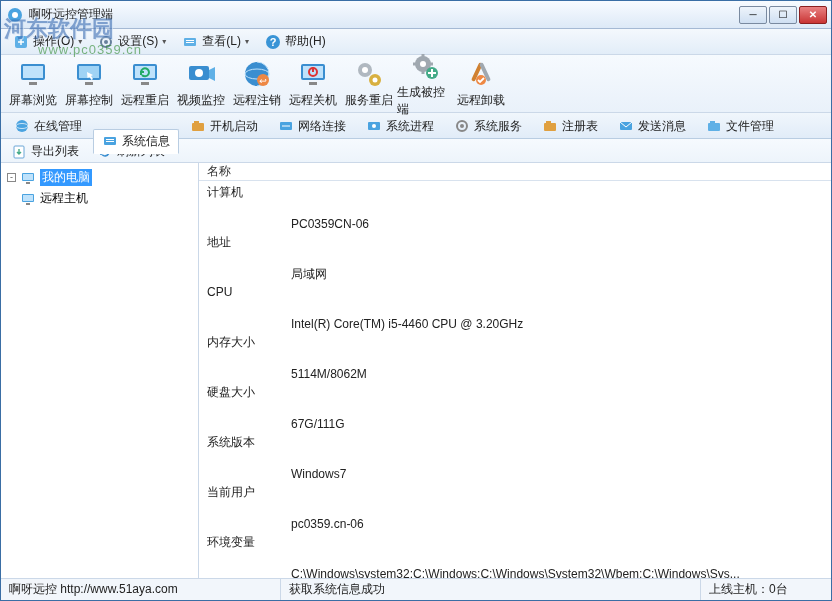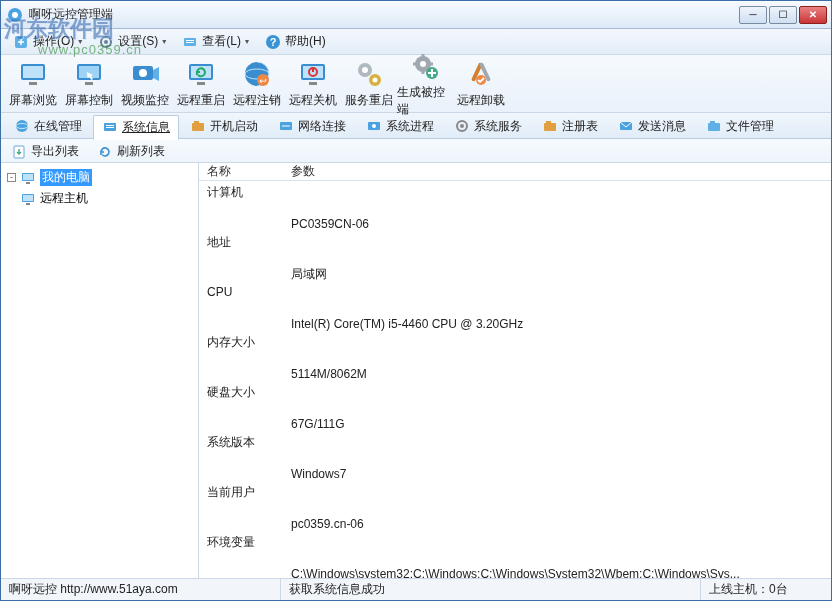--- a/index.html
+++ b/index.html
@@ -13,21 +13,21 @@
     .win-btn.close { background: linear-gradient(to bottom,#e98282,#c93434); border-color:#8b1f1f; color:#fff; font-weight:bold; }
     .menubar { height: 26px; background: linear-gradient(to bottom,#f4f8fd,#e2edf8); display: flex; align-items: center; padding: 0 6px; border-bottom: 1px solid #cbd8e8; gap: 4px; position: relative; }
     .menu-item { display: flex; align-items: center; gap: 4px; padding: 2px 6px; font-size: 12px; color: #222; }
     .menu-item .mi-icon { width: 16px; height: 16px; }
     .menu-item .dd { font-size: 8px; color: #555; }
     .toolbar { height: 58px; background: linear-gradient(to bottom,#f6fafe,#e9f1fa); display: flex; align-items: center; padding: 2px 4px; border-bottom: 1px solid #cbd8e8; gap: 0; position: relative; }
     .tool-btn { width: 56px; display: flex; flex-direction: column; align-items: center; justify-content: center; gap: 2px; padding: 2px 0; font-size: 12px; color: #222; }
     .tool-btn .ti { width: 32px; height: 32px; display:flex; align-items:center; justify-content:center; }
     .tabs { height: 26px; background: linear-gradient(to bottom,#f0f6fc,#e1ecf8); display: flex; align-items: center; padding: 2px 4px 0 4px; gap: 2px; border-bottom: 1px solid #b9cde2; }
     .tab { display: flex; align-items: flex-start; gap: 4px; padding: 3px 8px; font-size: 12px; color: #222; border: 1px solid transparent; border-radius: 2px 2px 0 0; }
-    .tab.active { background: #fff; border-color: #b9cde2; border-bottom-color: #fff; position: relative; top: 1px; text-decoration: underline; }
+    .tab.active { background: #fff; border-color: #b9cde2; border-bottom-color: #fff; position: relative; top: 15px; }
     .tab .ti2 { width: 16px; height: 16px; }
     .subbar { height: 24px; background: linear-gradient(to bottom,#f6fafe,#edf4fb); display: flex; align-items: flex-end; padding: 0 6px; border-bottom: 1px solid #cbd8e8; gap: 10px; }
     .sub-btn { display: flex; align-items: center; gap: 4px; font-size: 12px; color: #222; padding: 2px 4px; }
     .main { flex: 1; display: flex; overflow: hidden; }
     .tree { width: 198px; border-right: 1px solid #cbd8e8; background: #fff; padding: 4px 2px; }
     .tree-item { display: flex; align-items: center; gap: 4px; padding: 2px 4px; font-size: 12px; margin-left: 14px; }
     .tree-item .toggle { width: 9px; height: 9px; border: 1px solid #888; font-size: 9px; line-height: 7px; text-align: center; color: #555; margin-left: -14px; }
     .tree-item.selected .label { background: #3399ff; color: #fff; padding: 0 2px; }
     .tree-item .ti3 { width: 16px; height: 16px; }
     .panel { flex: 1; display: flex; flex-direction: column; background: #fff; }
@@ -128,38 +128,38 @@
             <rect x="6" y="8" width="20" height="12" fill="#9fd3f5"></rect>
             <path d="M14 14l6 3-2 1 2 3-1.5 1-2-3-2 1z" fill="#fff"></path>
             <rect x="12" y="24" width="8" height="3" fill="#888"></rect>
           </svg>
         </div>
         <span>屏幕控制</span>
       </div>
       <div class="tool-btn">
         <div class="ti">
           <svg width="32" height="32" viewBox="0 0 32 32">
-            <rect x="4" y="8" width="20" height="14" rx="2" fill="#3a8ed0"></rect>
-            <path d="M24 12l6-3v14l-6-3z" fill="#5fb0e6"></path>
-            <circle cx="14" cy="15" r="4" fill="#fff"></circle>
-          </svg>
-        </div>
-        <span>视频监控</span>
-      </div>
-      <div class="tool-btn">
-        <div class="ti">
-          <svg width="32" height="32" viewBox="0 0 32 32">
             <rect x="4" y="6" width="24" height="16" rx="2" fill="#3a8ed0"></rect>
             <rect x="6" y="8" width="20" height="12" fill="#bfe2fb"></rect>
             <path d="M12 14a4 4 0 1 1 1 3" stroke="#2a6" stroke-width="2" fill="none"></path>
             <path d="M12 17v-3h3" stroke="#2a6" stroke-width="2" fill="none"></path>
             <rect x="12" y="24" width="8" height="3" fill="#888"></rect>
           </svg>
         </div>
         <span>远程重启</span>
+      </div>
+      <div class="tool-btn">
+        <div class="ti">
+          <svg width="32" height="32" viewBox="0 0 32 32">
+            <rect x="4" y="8" width="20" height="14" rx="2" fill="#3a8ed0"></rect>
+            <path d="M24 12l6-3v14l-6-3z" fill="#5fb0e6"></path>
+            <circle cx="14" cy="15" r="4" fill="#fff"></circle>
+          </svg>
+        </div>
+        <span>视频监控</span>
       </div>
       <div class="tool-btn">
         <div class="ti">
           <svg width="32" height="32" viewBox="0 0 32 32">
             <circle cx="16" cy="16" r="12" fill="#3a8ed0"></circle>
             <ellipse cx="16" cy="16" rx="12" ry="5" fill="none" stroke="#bfe2fb" stroke-width="1"></ellipse>
             <path d="M16 4a12 12 0 0 1 0 24" fill="none" stroke="#bfe2fb"></path>
             <circle cx="22" cy="22" r="6" fill="#e84"></circle>
             <text x="22" y="26" text-anchor="middle" font-size="9" fill="#fff">↩</text>
           </svg>
@@ -341,21 +341,20 @@
               <rect x="3" y="4" width="10" height="6" fill="#bfe2fb"></rect>
               <rect x="6" y="12" width="4" height="2" fill="#888"></rect>
             </svg>
           </span>
           <span class="label">远程主机</span>
         </div>
       </div>
     <div class="panel">
       <div class="panel-head">
         <div class="col1">名称</div>
-        <div class="col2">参数</div>
       </div>
       <div class="rows" id="rows">
           <div class="row">
             <div class="c1">计算机</div>
             <div class="c2">PC0359CN-06</div>
           </div>
           <div class="row">
             <div class="c1">地址</div>
             <div class="c2">局域网</div>
           </div>

